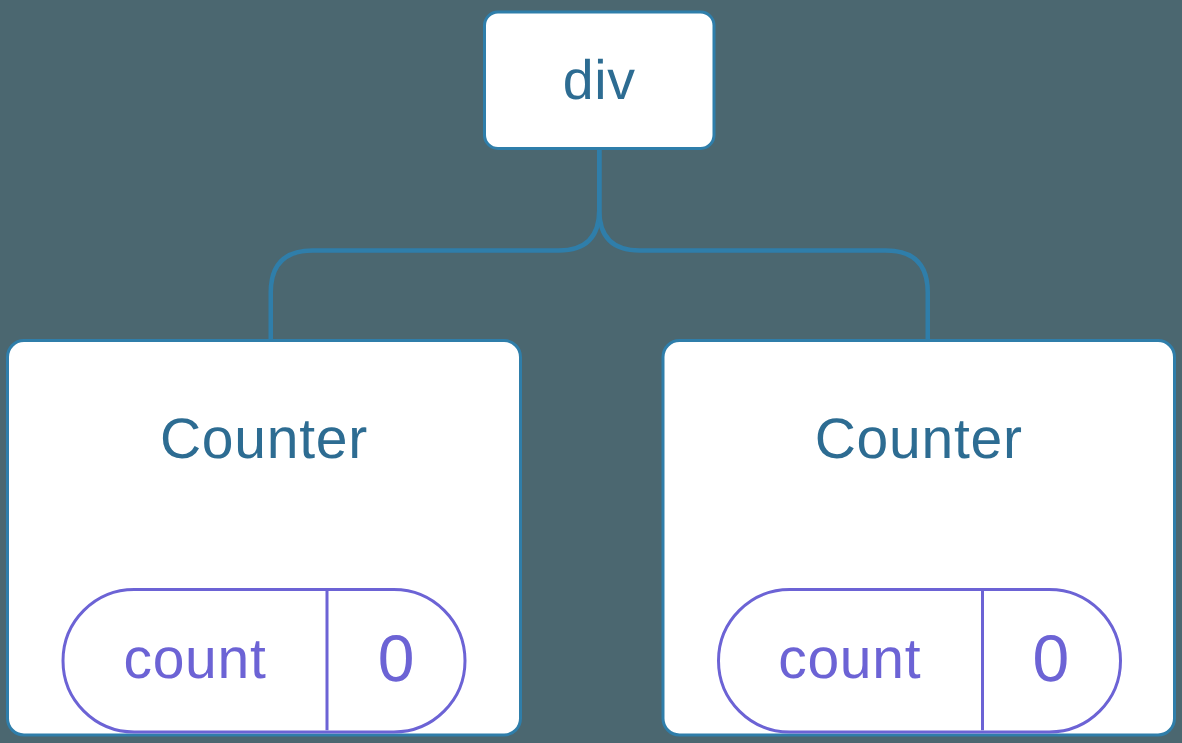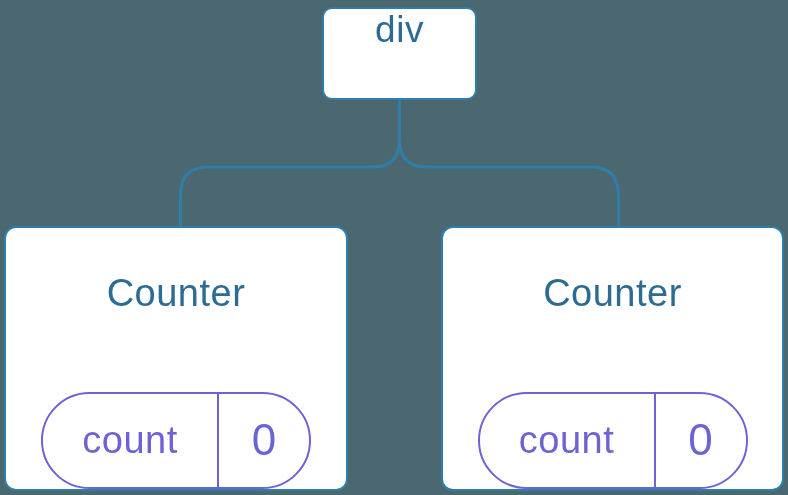--- a/index.html
+++ b/index.html
@@ -38,20 +38,21 @@
   .node {
     position: absolute;
     background: var(--node-fill);
     border: 2.5px solid var(--node-border);
   }
   .root-node {
     left: 322px; top: 7px;
     width: 155px; height: 93px;
     border-radius: 10px;
     display: flex;
+    align-items: center;
     justify-content: center;
   }
   .root-label {
     font-size: 37px;
     font-weight: 500;
     color: var(--node-label);
     letter-spacing: 0.5px;
   }
   .counter-node {
     top: 226px;

